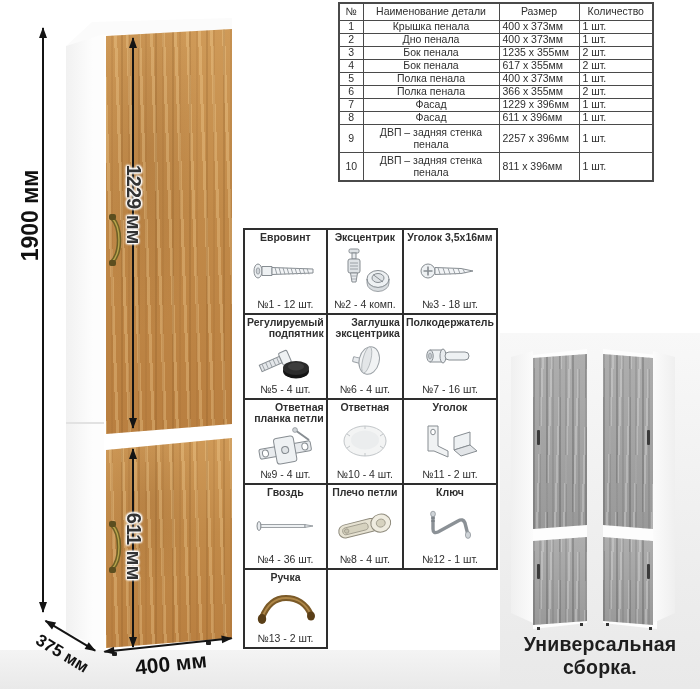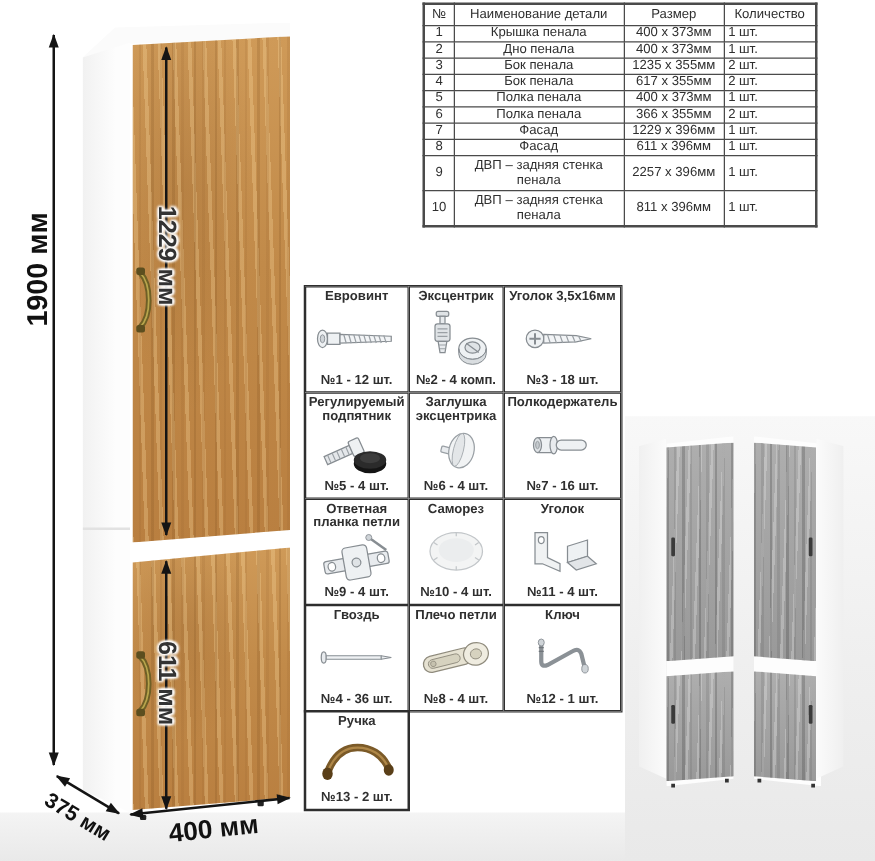--- a/index.html
+++ b/index.html
@@ -56,31 +56,31 @@
   #parts-table{left:338px;top:2px;width:314px;}
   #parts-table table{border-collapse:collapse;width:100%;table-layout:fixed;
     font-size:10.5px;color:#2f2f2f;border:2px solid #4a4a4a;}
   #parts-table th,#parts-table td{border:1.2px solid #4a4a4a;padding:0 3px;line-height:1.12;
     vertical-align:middle;overflow:hidden;}
   #parts-table th{height:16px;font-weight:400;text-align:center;}
   #parts-table td{height:12px;}
   #parts-table tr.tall td{height:27px;}
   .c-num{text-align:center;}
   .c-name{text-align:center;}
-  .c-size{text-align:center;}
+  .c-size{}
   .c-qty{text-align:left;}
 
   
   #hw-grid{left:243px;top:228px;width:255px;display:grid;
     grid-template-columns:repeat(3,1fr);grid-auto-rows:85px;
     border:1px solid #2e2e2e;background:#fff;box-sizing:border-box;}
   .hw-cell{border:1px solid #2e2e2e;display:flex;flex-direction:column;align-items:center;
-    justify-content:space-between;padding:2px 2px 3px;text-align:center;box-sizing:border-box;background:#fff;}
+    justify-content:space-between;padding:2px 2px 3px;text-align:right;box-sizing:border-box;background:#fff;}
   .hw-title{font-weight:700;font-size:10.5px;line-height:1.08;}
-  .hw-count{font-weight:700;font-size:10.5px;white-space:nowrap;}
+  .hw-count{font-weight:400;font-size:10.5px;white-space:nowrap;}
   .hw-ico{flex:1;display:flex;align-items:center;justify-content:center;width:100%;min-height:0;}
   #hw-single{left:243px;top:568px;width:85px;height:81px;border:2px solid #2e2e2e;box-sizing:border-box;}
 
   
   #right-panel{left:500px;top:333px;width:200px;height:356px;
     background:linear-gradient(180deg,#f8f8f8,#efefef 55%,#e9e9e9);}
   .gcab-white{background:#fdfdfd;}
   .gcab-handle{width:3px;height:15px;background:#3b3b3b;border-radius:1px;}
   .gfoot{width:3px;height:3px;background:#333;}
   #assembly-caption{left:0;top:300px;width:200px;text-align:center;
@@ -321,42 +321,42 @@
           <circle cx="32" cy="25" r="3.5" fill="#dfe3e6" stroke="#878d92"></circle>
         </g>
         <path d="M42 5 l14 10" stroke="#878d92" stroke-width="2" fill="none"></path>
         <circle cx="42" cy="5" r="2.4" fill="#cfd4d8" stroke="#878d92" stroke-width=".7"></circle>
       </svg>
         </div>
       <div class="hw-count">№9 - 4 шт.</div>
     </div>
 
     <div class="hw-cell">
-      <div class="hw-title">Саморез</div>
+      <div class="hw-title">Ответная</div>
       <div class="hw-ico">
           <svg width="64" height="40" viewBox="0 0 64 40">
         <ellipse cx="32" cy="20" rx="21" ry="15" fill="#f3f4f4" stroke="#c2c6c9"></ellipse>
         <ellipse cx="32" cy="19" rx="14" ry="9.5" fill="#ebedee"></ellipse>
         <path d="M14 13 l3 2 M50 13 l-3 2 M14 27 l3 -2 M50 27 l-3 -2 M32 35 v-3 M32 5 v3" stroke="#c2c6c9" stroke-width="1" fill="none"></path>
       </svg>
         </div>
       <div class="hw-count">№10 - 4 шт.</div>
     </div>
 
     <div class="hw-cell">
       <div class="hw-title">Уголок</div>
       <div class="hw-ico">
           <svg width="64" height="40" viewBox="0 0 64 40">
         <path d="M10 5 h10 v20 l10 5 v6 l-14 -6 h-6 z" fill="#f0f2f3" stroke="#878d92"></path>
         <ellipse cx="15" cy="11" rx="2.3" ry="2.8" fill="#fff" stroke="#878d92"></ellipse>
         <path d="M36 16 l16 -5 v13 l-16 5 z" fill="#eef1f3" stroke="#878d92"></path>
         <path d="M36 29 l16 -5 7 6 -16 5 z" fill="#e2e5e8" stroke="#878d92"></path>
       </svg>
         </div>
-      <div class="hw-count">№11 - 4 шт.</div>
+      <div class="hw-count">№11 - 2 шт.</div>
     </div>
 
     <div class="hw-cell">
       <div class="hw-title">Гвоздь</div>
       <div class="hw-ico">
           <svg width="64" height="20" viewBox="0 0 64 20">
         <ellipse cx="6" cy="10" rx="2" ry="4.5" fill="#e8ebee" stroke="#878d92"></ellipse>
         <rect x="8" y="8.6" width="44" height="2.8" fill="#eef1f3" stroke="#878d92" stroke-width=".8"></rect>
         <path d="M52 8.6 L60 10 L52 11.4 Z" fill="#e8ebee" stroke="#878d92" stroke-width=".8"></path>
       </svg>
@@ -420,15 +420,16 @@
 
     <div class="abs gcab-white" style="left:103px;top:16px;width:54px;height:280px;clip-path:polygon(0 0,54px 6px,54px 280px,0 274px);"></div>
     <div class="abs graywood" style="left:103px;top:21px;width:50px;height:175px;clip-path:polygon(0 0,50px 4px,50px 175px,0 171px);"></div>
     <div class="abs graywood" style="left:103px;top:204px;width:50px;height:88px;clip-path:polygon(0 0,50px 4px,50px 88px,0 84px);"></div>
     <div class="abs gcab-white" style="left:153px;top:16px;width:22px;height:276px;background:linear-gradient(90deg,#fbfbfb,#efefef);clip-path:polygon(0 2px,22px 8px,22px 264px,0 274px);"></div>
     <div class="abs gcab-handle" style="left:147px;top:97px;"></div>
     <div class="abs gcab-handle" style="left:147px;top:231px;"></div>
     <div class="abs gfoot" style="left:106px;top:290px;"></div>
     <div class="abs gfoot" style="left:149px;top:294px;"></div>
 
+    <div id="assembly-caption" class="abs">Универсальная сборка.</div>
   </div>
 
 </div>
 
 </body></html>

